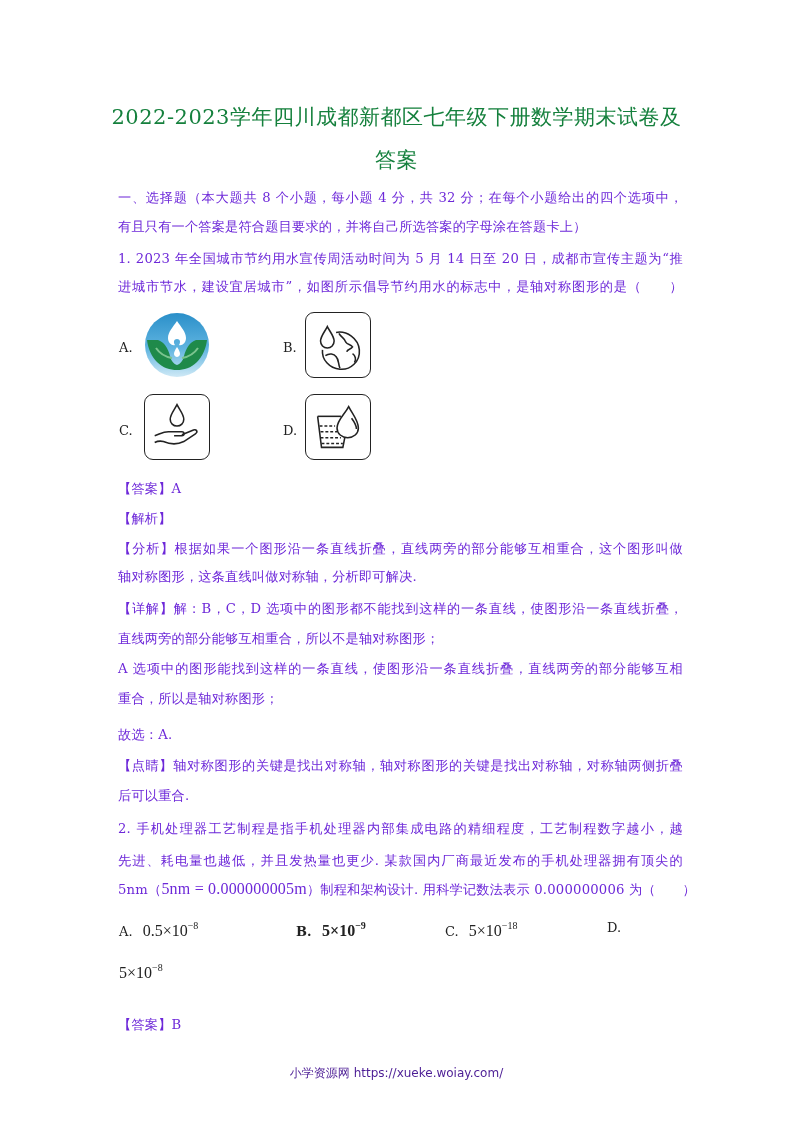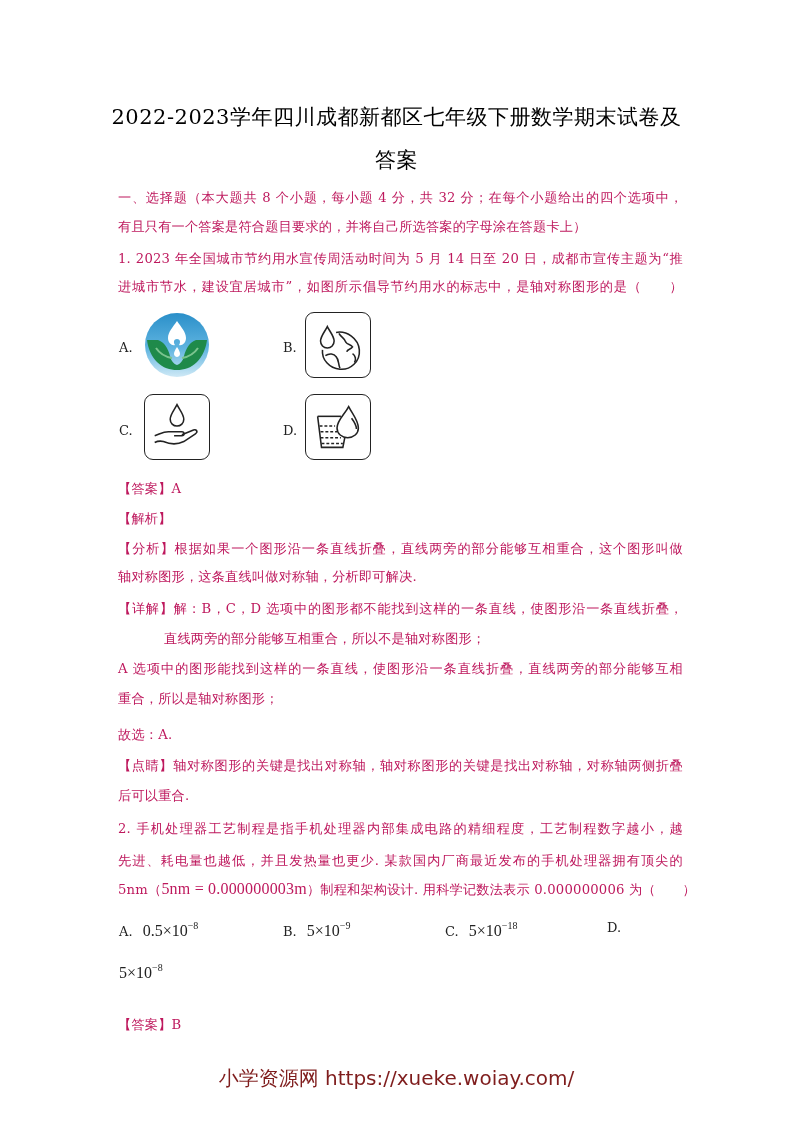--- a/index.html
+++ b/index.html
@@ -1,32 +1,32 @@
 <!DOCTYPE html>
 <html><head>
 <meta charset="utf-8">
 <style>
   html, body { margin: 0; padding: 0; background: #ffffff; }
   body { width: 793px; height: 1122px; position: relative; overflow: hidden;
          font-family: "DejaVu Serif", "Liberation Serif", serif; color: #1a1a1a; }
   .title { position: absolute; left: 0; width: 793px; text-align: center;
-           font-size: 21px; letter-spacing: 0.5px; color: #000000; }
+           font-size: 21px; letter-spacing: 0.5px; color: #15803d; }
   .line { position: absolute; left: 118px; width: 565px; font-size: 13.2px;
-          white-space: nowrap; color: #be185d; letter-spacing: 0.2px; }
+          white-space: nowrap; color: #6d28d9; letter-spacing: 0.2px; }
   .justify { text-align: justify; text-align-last: justify; }
   .opt-label { position: absolute; font-size: 13px; color: #222; }
   .iconbox { position: absolute; width: 66px; height: 66px; border: 1.6px solid #222;
              border-radius: 9px; box-sizing: border-box; background: #fff; }
   .iconbox svg { width: 100%; height: 100%; }
   .logo { position: absolute; width: 66px; height: 66px; }
   .math { font-family: "Liberation Serif", "DejaVu Serif", serif; font-size: 16px; }
   .math sup { font-size: 10px; vertical-align: 7px; }
   .mathopt { position: absolute; font-size: 13px; color: #222; }
   .footer { position: absolute; top: 1065px; left: 0; width: 793px; text-align: center;
-            font-family: "DejaVu Sans", "Liberation Sans", sans-serif; font-size: 20px; color: #7f1d1d; }
+            font-family: "DejaVu Sans", "Liberation Sans", sans-serif; font-size: 12px; color: #4c1d95; }
 </style>
 </head>
 <body>
 
 <div class="title" style="top:103px;">2022-2023学年四川成都新都区七年级下册数学期末试卷及</div>
 <div class="title" style="top:146px;">答案</div>
 
 <div class="line justify" style="top:189px;">一、选择题（本大题共 8 个小题，每小题 4 分，共 32 分；在每个小题给出的四个选项中，</div>
 <div class="line" style="top:218px;">有且只有一个答案是符合题目要求的，并将自己所选答案的字母涂在答题卡上）</div>
 
@@ -85,38 +85,38 @@
     <path d="M44 12 C40 20 32 26 32 34 C32 40 37 44 43 44 C49 44 54 40 54 34 C54 26 48 20 44 12 Z"></path>
     <path d="M47 24 C50 28 52 31 52 35"></path>
   </svg>
 </div>
 
 <div class="line" style="top:480px;">【答案】A</div>
 <div class="line" style="top:510px;">【解析】</div>
 <div class="line justify" style="top:540px;">【分析】根据如果一个图形沿一条直线折叠，直线两旁的部分能够互相重合，这个图形叫做</div>
 <div class="line" style="top:568px;">轴对称图形，这条直线叫做对称轴，分析即可解决.</div>
 <div class="line justify" style="top:600px;">【详解】解：B，C，D 选项中的图形都不能找到这样的一条直线，使图形沿一条直线折叠，</div>
-<div class="line" style="top:630px;margin-left:46px;">直线两旁的部分能够互相重合，所以不是轴对称图形；</div>
+<div class="line" style="top:630px;">直线两旁的部分能够互相重合，所以不是轴对称图形；</div>
 <div class="line justify" style="top:660px;">A 选项中的图形能找到这样的一条直线，使图形沿一条直线折叠，直线两旁的部分能够互相</div>
 <div class="line" style="top:690px;">重合，所以是轴对称图形；</div>
 <div class="line" style="top:726px;">故选：A.</div>
 <div class="line justify" style="top:757px;">【点睛】轴对称图形的关键是找出对称轴，轴对称图形的关键是找出对称轴，对称轴两侧折叠</div>
 <div class="line" style="top:787px;">后可以重合.</div>
 
 <div class="line justify" style="top:820px;">2. 手机处理器工艺制程是指手机处理器内部集成电路的精细程度，工艺制程数字越小，越</div>
 <div class="line justify" style="top:852px;">先进、耗电量也越低，并且发热量也更少. 某款国内厂商最近发布的手机处理器拥有顶尖的</div>
 <div class="line" style="top:880px;">
-  <span>5nm（</span><span class="math">5nm = 0.000000003m</span><span>）制程和架构设计. 用科学记数法表示 0.000000006 为（　　）</span>
+  <span>5nm（</span><span class="math">5nm = 0.000000005m</span><span>）制程和架构设计. 用科学记数法表示 0.000000006 为（　　）</span>
 </div>
 
 <div class="mathopt" style="left:119px;top:920px;">
   <span>A.</span>
   <span class="math" style="margin-left:6px;"><span>0.5×10</span><sup>−8</sup></span>
 </div>
-<div class="mathopt" style="left:283px;top:920px;">
+<div class="mathopt" style="left:296px;top:920px;font-weight:bold;">
   <span>B.</span>
   <span class="math" style="margin-left:6px;"><span>5×10</span><sup>−9</sup></span>
 </div>
 <div class="mathopt" style="left:445px;top:920px;">
   <span>C.</span>
   <span class="math" style="margin-left:6px;"><span>5×10</span><sup>−18</sup></span>
 </div>
 <div class="mathopt" style="left:607px;top:920px;">D.</div>
 <div class="mathopt" style="left:119px;top:962px;">
   <span class="math"><span>5×10</span><sup>−8</sup></span>

